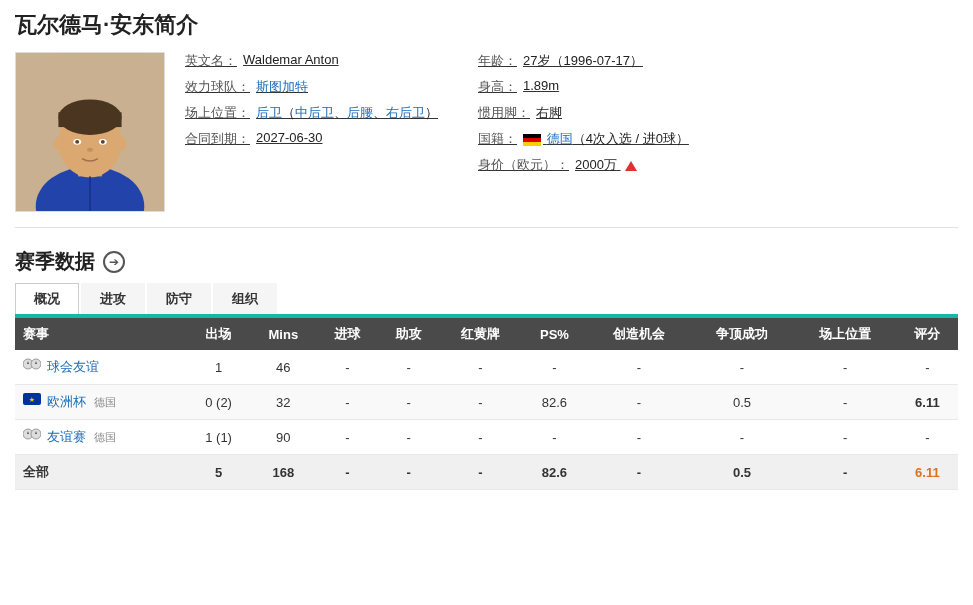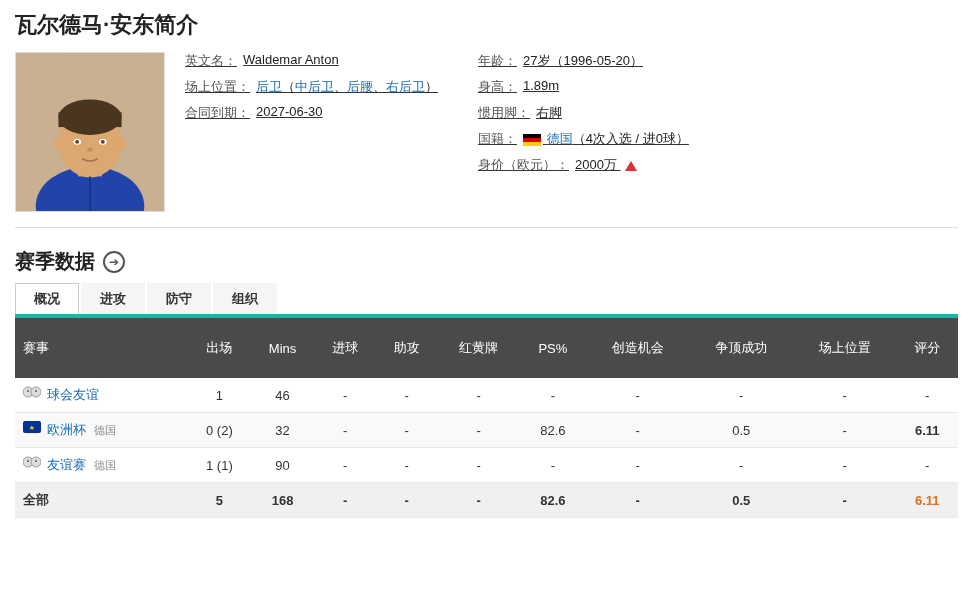--- a/index.html
+++ b/index.html
@@ -141,23 +141,23 @@
       border-collapse: collapse;
       font-size: 13px;
     }
 
     .stats-table thead tr {
       background: #4a4a4a;
       color: #fff;
     }
 
     .stats-table thead th {
-      padding: 21px 6px;
+      padding: 7px 6px;
       text-align: center;
-      font-weight: normal;
+      font-weight: bold;
       white-space: nowrap;
     }
 
     .stats-table thead th:first-child {
       text-align: left;
       padding-left: 8px;
     }
 
     .stats-table tbody tr {
       border-bottom: 1px solid #e8e8e8;
@@ -279,35 +279,41 @@
     </div>
 
     <div class="bio-info">
 
       <div class="bio-col">
         <div class="bio-row">
           <span class="bio-label">英文名：</span>
           <span class="bio-value">Waldemar Anton</span>
         </div>
         <div class="bio-row">
+          <span class="bio-label">效力球队：</span>
+          <span class="bio-value">
+            <a href="#">斯图加特</a>
+          </span>
+        </div>
+        <div class="bio-row">
           <span class="bio-label">场上位置：</span>
           <span class="bio-value">
             <a href="#">后卫</a>（<a href="#">中后卫</a>、<a href="#">后腰</a>、<a href="#">右后卫</a>）
           </span>
         </div>
         <div class="bio-row">
           <span class="bio-label">合同到期：</span>
           <span class="bio-value">2027-06-30</span>
         </div>
       </div>
 
       <div class="bio-col">
         <div class="bio-row">
           <span class="bio-label">年龄：</span>
-          <span class="bio-value">27岁（1996-05-20）</span>
+          <span class="bio-value">27岁（1996-07-17）</span>
         </div>
         <div class="bio-row">
           <span class="bio-label">身高：</span>
           <span class="bio-value">1.89m</span>
         </div>
         <div class="bio-row">
           <span class="bio-label">惯用脚：</span>
           <span class="bio-value">右脚</span>
         </div>
         <div class="bio-row">

